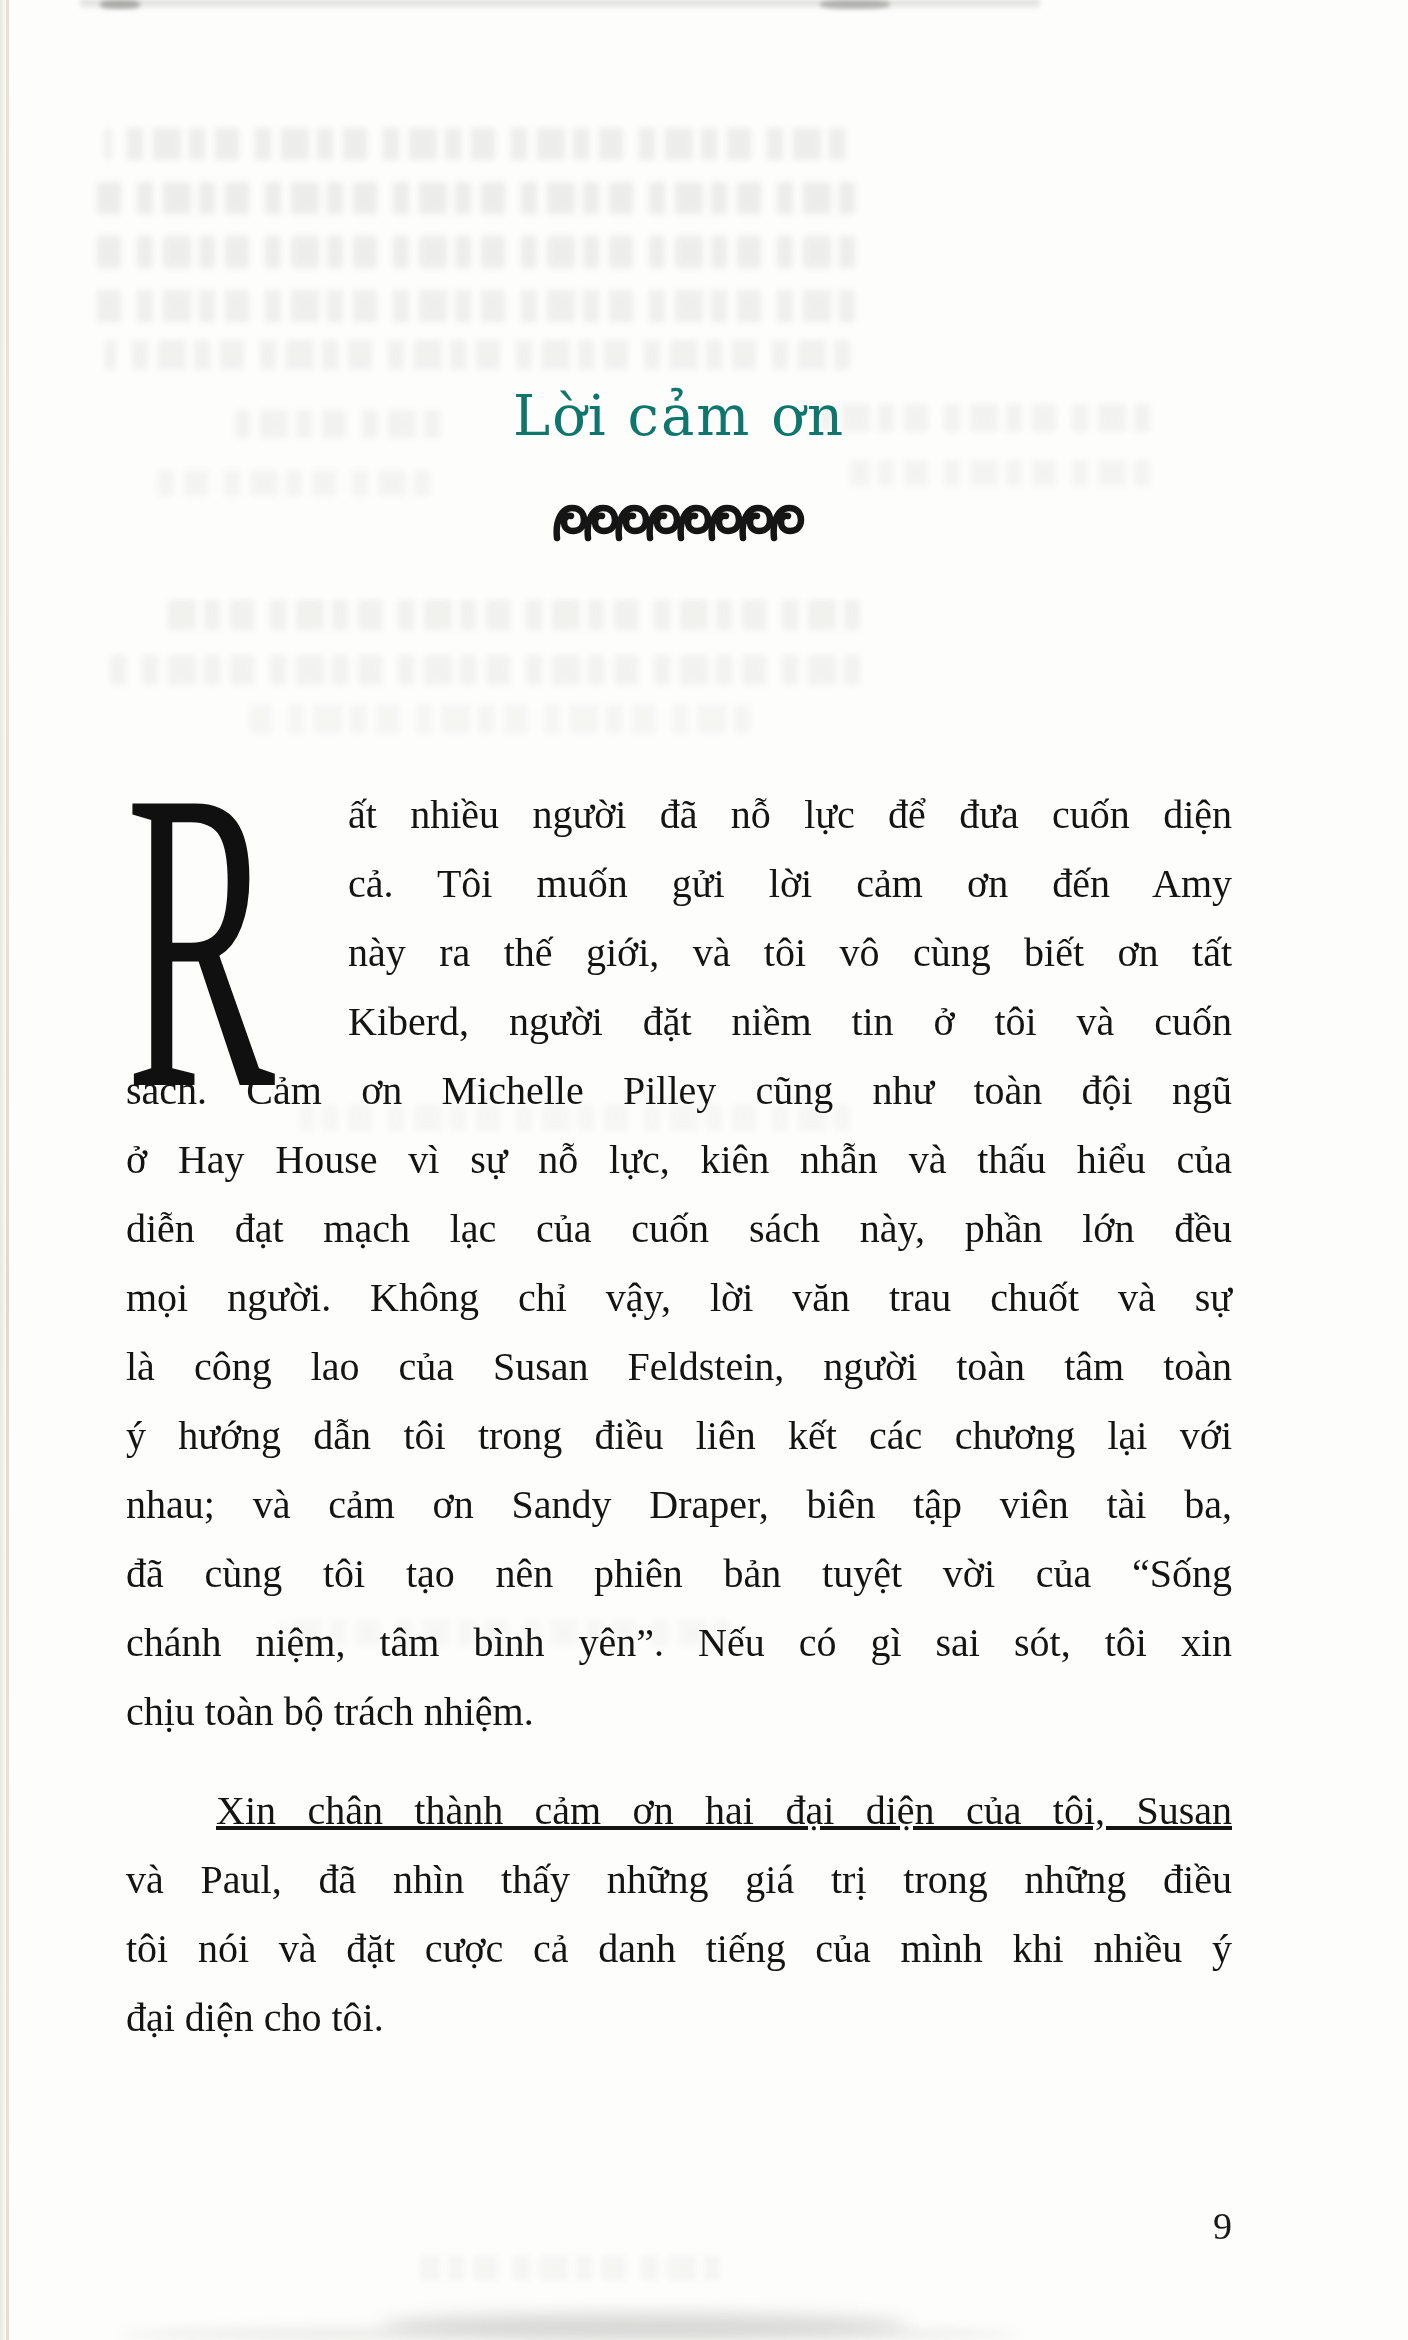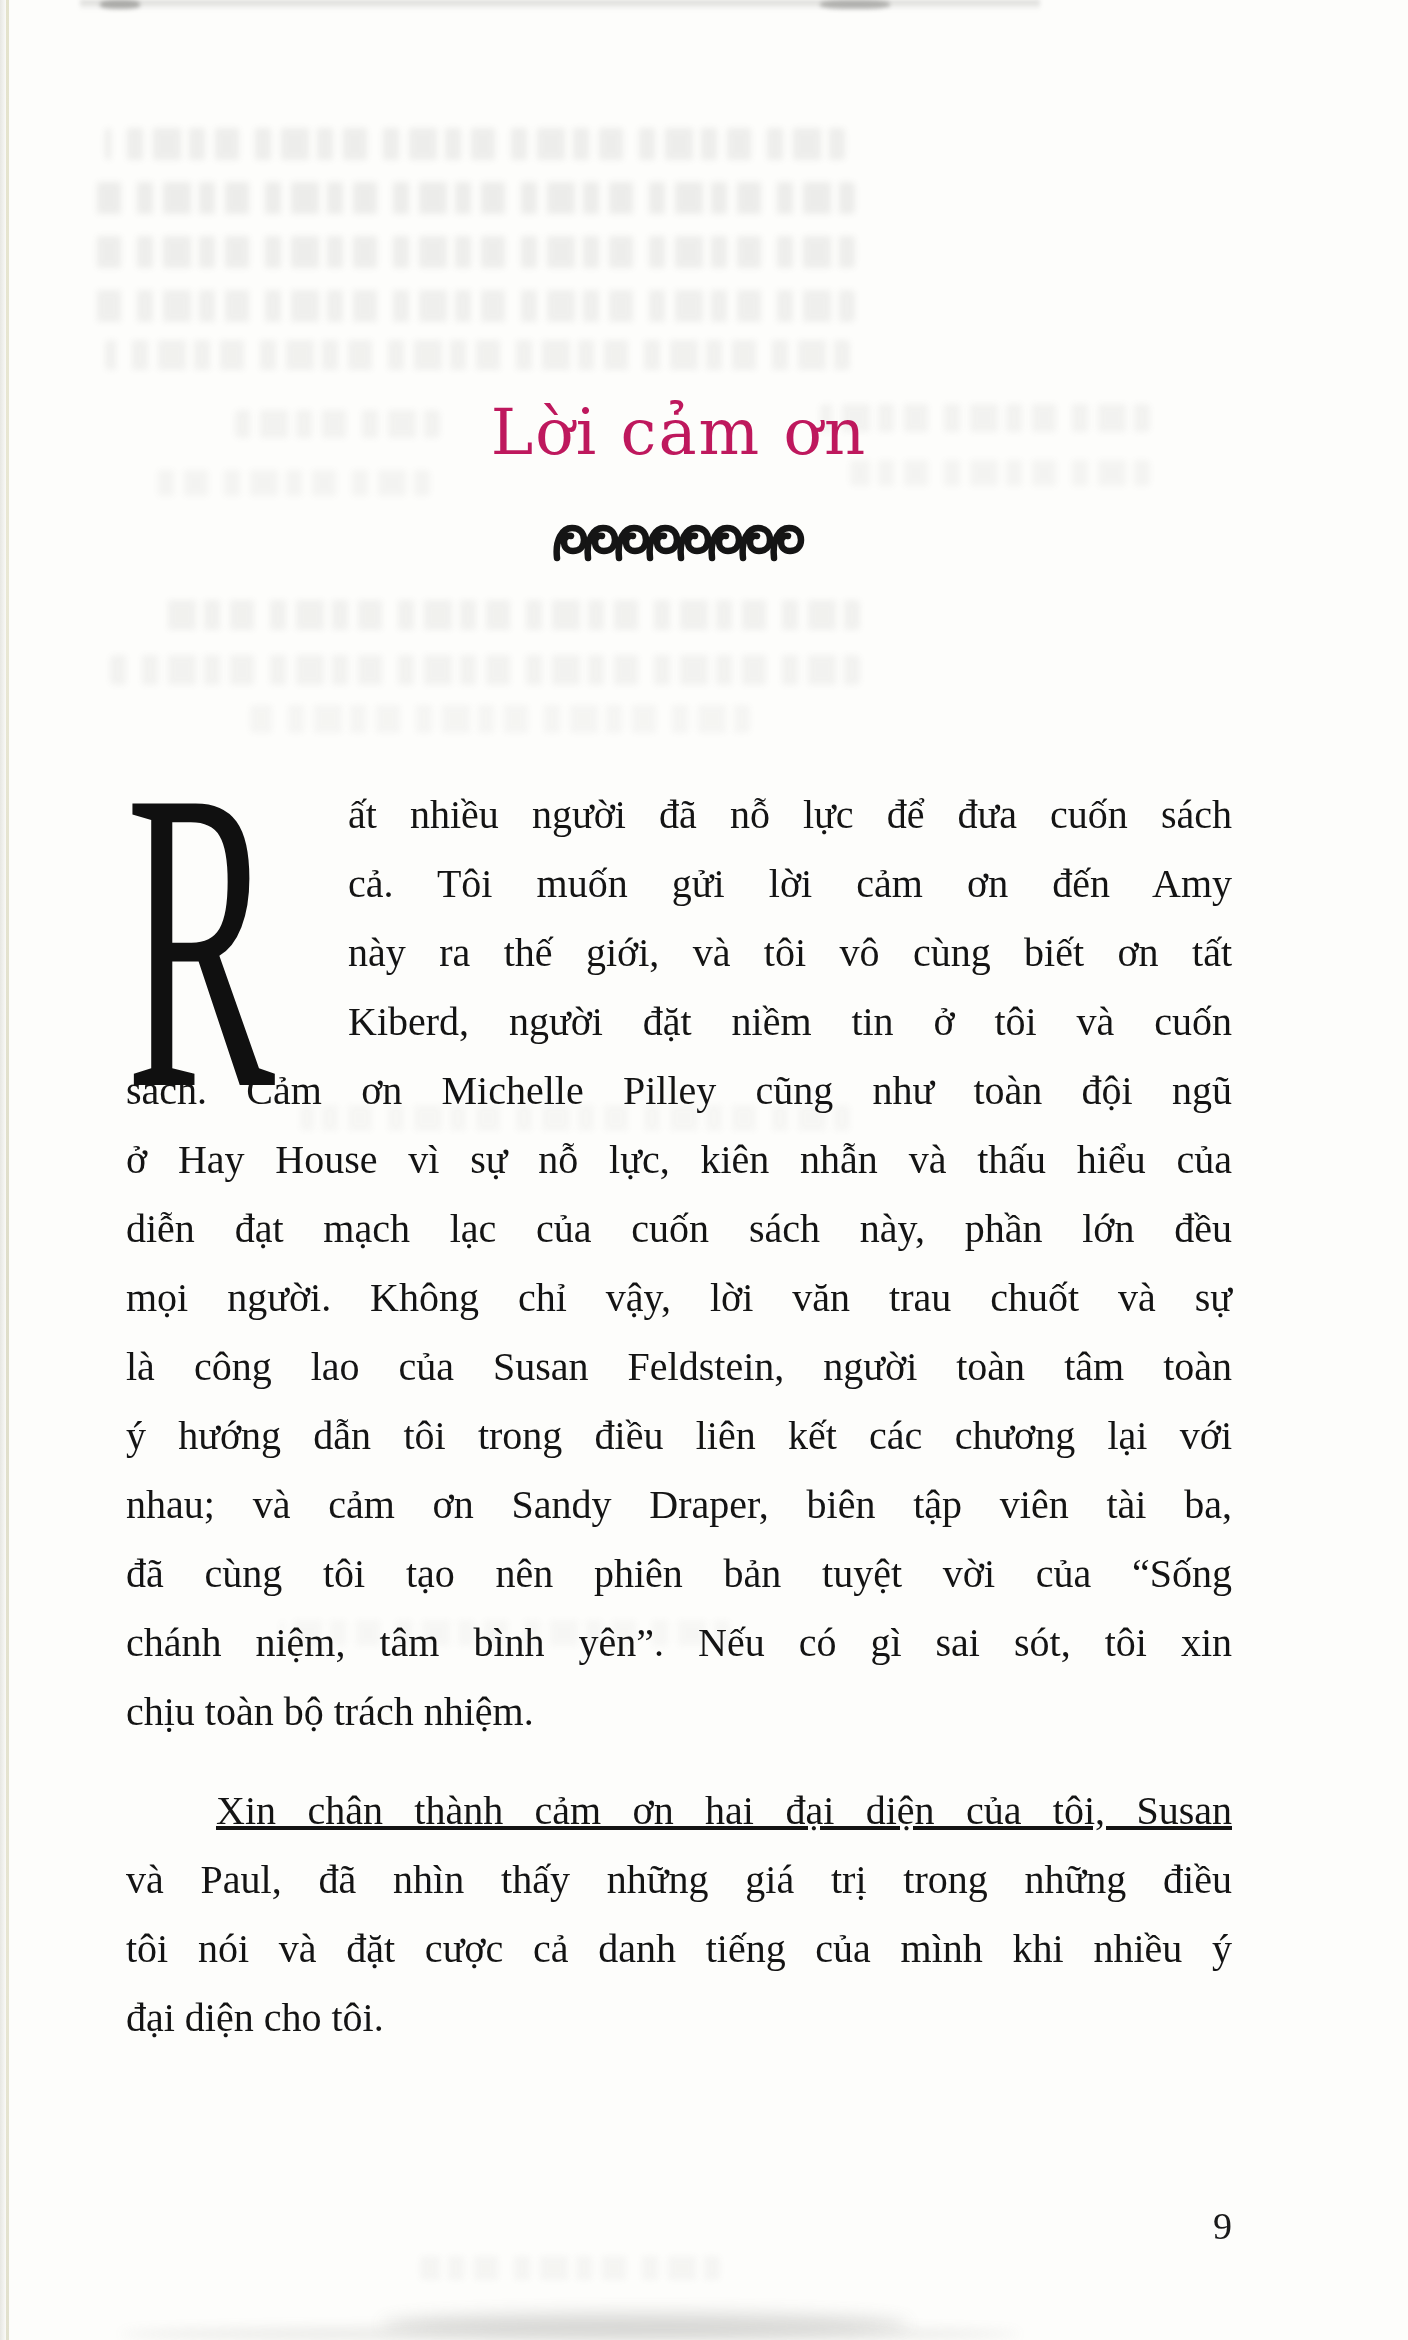--- a/index.html
+++ b/index.html
@@ -45,22 +45,22 @@
   .g9 {left:850px;top:460px;width:300px;height:26px;opacity:.06;}
   .g10{left:160px;top:600px;width:700px;height:30px;opacity:.08;}
   .g11{left:110px;top:655px;width:750px;height:30px;opacity:.07;}
   .g12{left:250px;top:705px;width:500px;height:28px;opacity:.05;}
   .g13{left:300px;top:1105px;width:550px;height:26px;opacity:.045;}
   .g14{left:280px;top:1620px;width:450px;height:26px;opacity:.04;}
   .g15{left:420px;top:2256px;width:300px;height:24px;opacity:.05;}
   
   .chapter-head{position:absolute;left:126px;top:388px;width:1106px;text-align:center;}
   .chapter-title{
-    margin:12px;font-family:"DejaVu Serif", serif;font-weight:500;
-    font-size:64px;line-height:1;letter-spacing:2px;color:#be185d;
+    margin:0;font-family:"DejaVu Serif", serif;font-weight:500;
+    font-size:56px;line-height:1;letter-spacing:2px;color:#0f766e;
   }
   .ornament{margin-top:58px;}
   
   .textblock{position:absolute;left:126px;top:780px;width:1106px;
     font-size:40px;line-height:69px;color:#141414;}
   .line{text-align:justify;text-align-last:justify;white-space:normal;}
   .lastline{text-align-last:left;}
   .indent{text-indent:90px;text-decoration:underline;}
   .para{margin-top:30px;}
   .dropcap-box{float:left;width:222px;height:276px;position:relative;}
@@ -120,21 +120,21 @@
       </svg>
     </div>
   </header>
 
   <main class="textblock">
 
     <section>
       <div class="dropcap-box">
         <span class="dropcap">R</span>
       </div>
-      <div class="line">ất nhiều người đã nỗ lực để đưa cuốn sách</div>
+      <div class="line">ất nhiều người đã nỗ lực để đưa cuốn diện</div>
       <div class="line">cả. Tôi muốn gửi lời cảm ơn đến Amy</div>
       <div class="line">này ra thế giới, và tôi vô cùng biết ơn tất</div>
       <div class="line">Kiberd, người đặt niềm tin ở tôi và cuốn</div>
       <div class="line">sách. Cảm ơn Michelle Pilley cũng như toàn đội ngũ</div>
       <div class="line">ở Hay House vì sự nỗ lực, kiên nhẫn và thấu hiểu của</div>
       <div class="line">diễn đạt mạch lạc của cuốn sách này, phần lớn đều</div>
       <div class="line">mọi người. Không chỉ vậy, lời văn trau chuốt và sự</div>
       <div class="line">là công lao của Susan Feldstein, người toàn tâm toàn</div>
       <div class="line">ý hướng dẫn tôi trong điều liên kết các chương lại với</div>
       <div class="line">nhau; và cảm ơn Sandy Draper, biên tập viên tài ba,</div>

